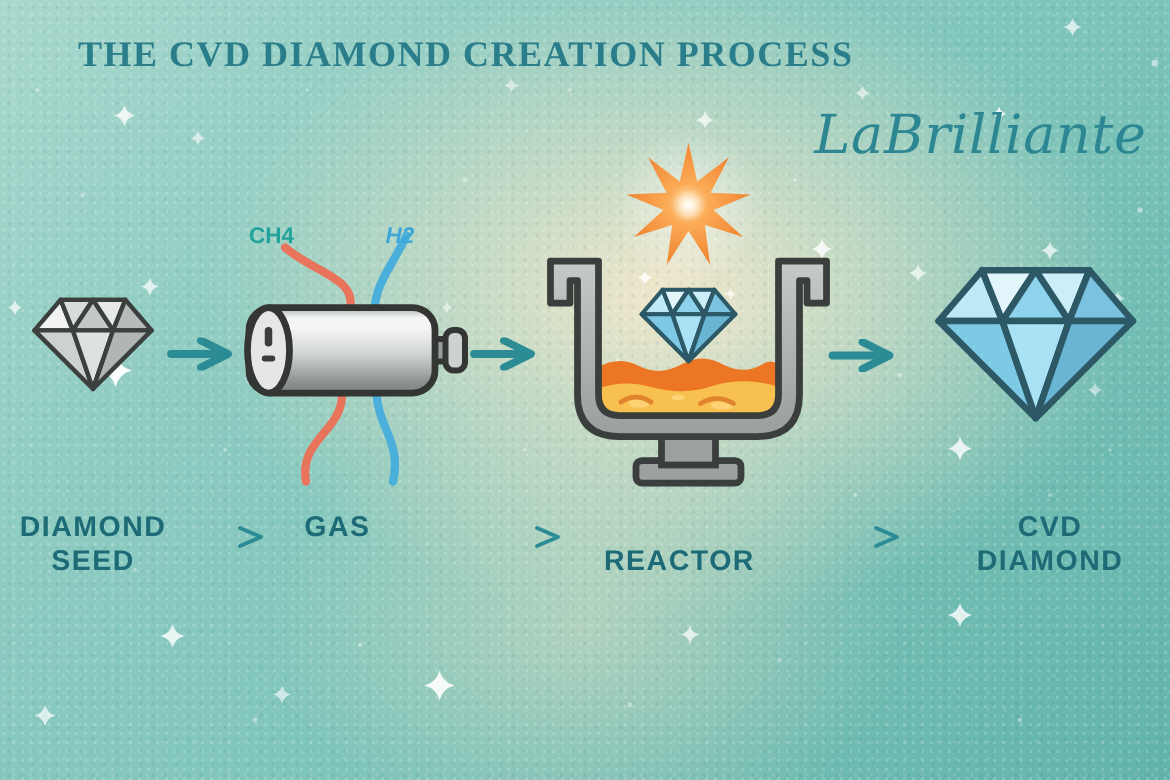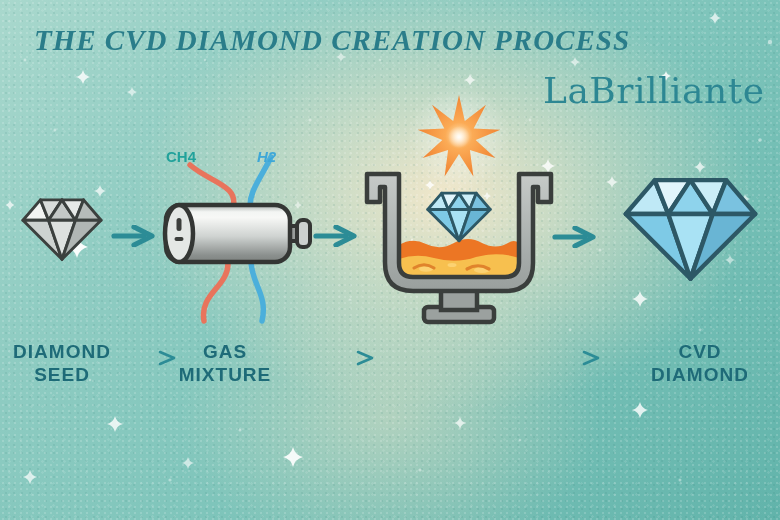--- a/index.html
+++ b/index.html
@@ -15,27 +15,27 @@
   .texture{
     position:absolute;inset:0;pointer-events:none;
     background-image:
       radial-gradient(rgba(255,255,255,.16) 1px, transparent 1.3px),
       radial-gradient(rgba(255,255,255,.10) 1px, transparent 1.5px),
       radial-gradient(rgba(36,110,104,.10) 1px, transparent 1.3px);
     background-size:6px 6px, 11px 11px, 8px 8px;
     background-position:0 0, 4px 5px, 2px 1px;
   }
   .title{
-    position:absolute;left:34px;top:24px;margin:0;
+    position:absolute;left:52px;top:24px;margin:0;
     font-family:"Liberation Serif",serif;font-weight:700;
-    font-size:29px;letter-spacing:1px;color:#2a7d8a;white-space:nowrap;font-style:italic;
+    font-size:24px;letter-spacing:1px;color:#2a7d8a;white-space:nowrap;
   }
   .logo{
     position:absolute;left:543px;top:70px;
-    font-family:"DejaVu Serif",serif;font-weight:500;
+    font-family:"DejaVu Serif",serif;font-style:italic;font-weight:500;
     font-size:36px;color:#2d8793;letter-spacing:.5px;white-space:nowrap;
   }
   .icon{position:absolute;}
   .stage-label{
     position:absolute;top:340px;width:180px;text-align:center;
     transform:translateX(-50%);
     font-weight:700;font-size:19px;line-height:23px;letter-spacing:1px;color:#1e6b78;
   }
   svg{display:block;}
 </style>
@@ -247,36 +247,36 @@
       <stop offset="0" stop-color="#2c8c96" stop-opacity=".15"></stop>
           <stop offset="1" stop-color="#2c8c96"></stop>
         </linearGradient>
       </defs>
     <path d="M2,9 H46" stroke="url(#fa1)" stroke-width="2.6" fill="none"></path>
     <path d="M38,3 L52,9 L38,15" stroke="#2c8c96" stroke-width="2.6" fill="none" stroke-linecap="round" stroke-linejoin="round"></path>
   </svg>
 
   <div class="stage-label" style="left:225px;">
     <span>GAS</span><br>
-    <span>MIXTURE</span>
   </div>
 
   <svg class="icon" style="left:316px;top:349px;" width="62" height="18">
     <defs>
         <linearGradient id="fa2" x1="0" y1="0" x2="1" y2="0">
       <stop offset="0" stop-color="#2c8c96" stop-opacity=".15"></stop>
           <stop offset="1" stop-color="#2c8c96"></stop>
         </linearGradient>
       </defs>
     <path d="M2,9 H50" stroke="url(#fa2)" stroke-width="2.6" fill="none"></path>
     <path d="M42,3 L56,9 L42,15" stroke="#2c8c96" stroke-width="2.6" fill="none" stroke-linecap="round" stroke-linejoin="round"></path>
   </svg>
 
   <div class="stage-label" style="left:453px;">
     <br>
+    <span>REACTOR</span>
   </div>
 
   <svg class="icon" style="left:542px;top:349px;" width="62" height="18">
     <defs>
         <linearGradient id="fa3" x1="0" y1="0" x2="1" y2="0">
       <stop offset="0" stop-color="#2c8c96" stop-opacity=".15"></stop>
           <stop offset="1" stop-color="#2c8c96"></stop>
         </linearGradient>
       </defs>
     <path d="M2,9 H50" stroke="url(#fa3)" stroke-width="2.6" fill="none"></path>

